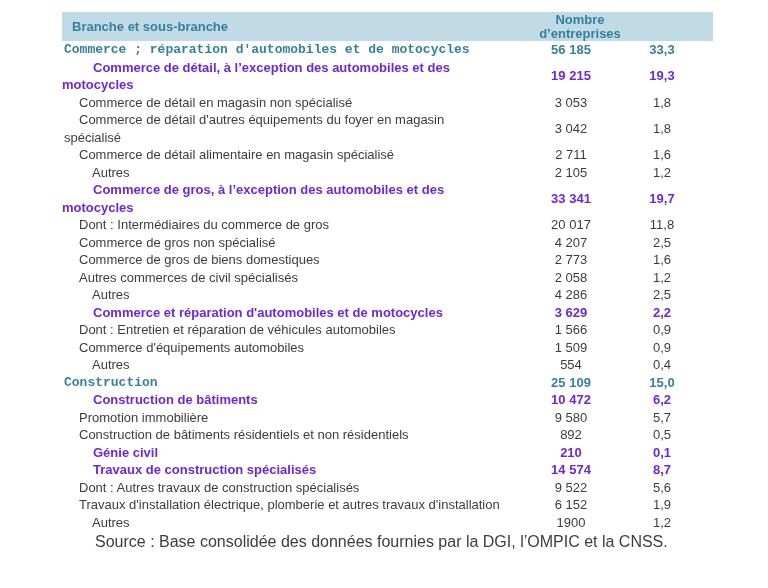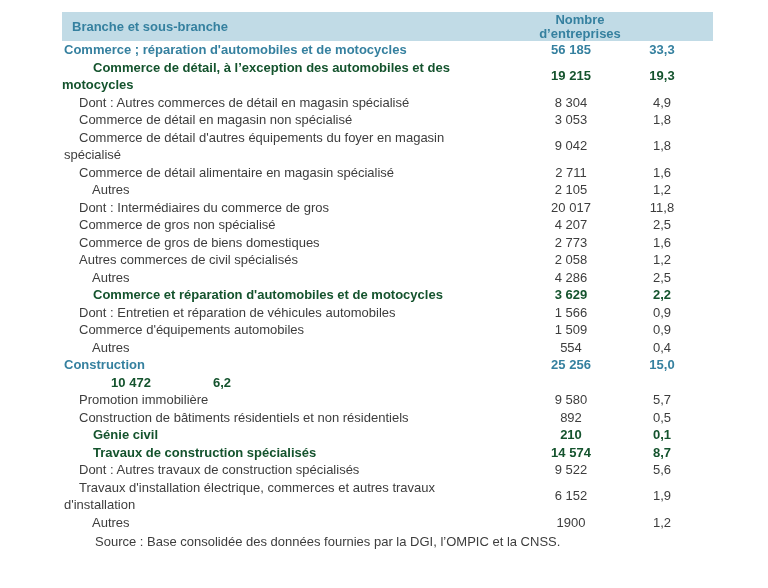--- a/index.html
+++ b/index.html
@@ -51,28 +51,28 @@
     margin-left: 36px;
   }
   .thead .c2 span { display: inline-block; max-width: 82px; text-align: center; }
   .thead .c3 span { display: inline-block; max-width: 58px; text-align: center; }
 
   
   .s-section .c1, .s-section .c2, .s-section .c3 {
     color: #35809f;
     font-weight: bold;
   }
-  .s-section .c1 { padding-left: 2px; box-sizing: border-box; }
-  .s-subsection { color: #14532d; font-weight: bold; }
+  .s-section .c1 { padding-left: 2px; box-sizing: border-box; font-family: Liberation Mono, monospace; }
+  .s-subsection { color: #6d28d9; font-weight: bold; }
   .s-subsection .c1 { text-indent: 31px; }
   .s-item .c1 { padding-left: 2px; box-sizing: border-box; text-indent: 15px; }
   .s-subitem .c1 { padding-left: 2px; box-sizing: border-box; text-indent: 28px; }
 
   .source-line {
-    font-size: 13px;
+    font-size: 16px;
     line-height: 17.5px;
     color: #3d3d3d;
     padding-left: 33px;
     margin-top: 2px;
   }
 </style>
 </head>
 <body>
 
 <div class="page">
@@ -91,50 +91,50 @@
     <div class="c2">56 185</div>
     <div class="c3">33,3</div>
   </div>
 
   <div class="row s-subsection">
     <div class="c1">Commerce de détail, à l’exception des automobiles et des motocycles</div>
     <div class="c2">19 215</div>
     <div class="c3">19,3</div>
   </div>
 
-  <div class="row s-item">
-    <div class="c1">Dont : Autres commerces de détail en magasin spécialisé</div>
-    <div class="c2">8 304</div>
-    <div class="c3">4,9</div>
-  </div>
 
   <div class="row s-item">
     <div class="c1">Commerce de détail en magasin non spécialisé</div>
     <div class="c2">3 053</div>
     <div class="c3">1,8</div>
   </div>
 
   <div class="row s-item">
     <div class="c1">Commerce de détail d'autres équipements du foyer en magasin spécialisé</div>
-    <div class="c2">9 042</div>
+    <div class="c2">3 042</div>
     <div class="c3">1,8</div>
   </div>
 
   <div class="row s-item">
     <div class="c1">Commerce de détail alimentaire en magasin spécialisé</div>
     <div class="c2">2 711</div>
     <div class="c3">1,6</div>
   </div>
 
   <div class="row s-subitem">
     <div class="c1">Autres</div>
     <div class="c2">2 105</div>
     <div class="c3">1,2</div>
   </div>
 
+  <div class="row s-subsection">
+    <div class="c1">Commerce de gros, à l’exception des automobiles et des motocycles</div>
+    <div class="c2">33 341</div>
+    <div class="c3">19,7</div>
+  </div>
 
   <div class="row s-item">
     <div class="c1">Dont : Intermédiaires du commerce de gros</div>
     <div class="c2">20 017</div>
     <div class="c3">11,8</div>
   </div>
 
   <div class="row s-item">
     <div class="c1">Commerce de gros non spécialisé</div>
     <div class="c2">4 207</div>
@@ -178,25 +178,26 @@
   </div>
 
   <div class="row s-subitem">
     <div class="c1">Autres</div>
     <div class="c2">554</div>
     <div class="c3">0,4</div>
   </div>
 
   <div class="row s-section">
     <div class="c1">Construction</div>
-    <div class="c2">25 256</div>
+    <div class="c2">25 109</div>
     <div class="c3">15,0</div>
   </div>
 
   <div class="row s-subsection">
+    <div class="c1">Construction de bâtiments</div>
     <div class="c2">10 472</div>
     <div class="c3">6,2</div>
   </div>
 
   <div class="row s-item">
     <div class="c1">Promotion immobilière</div>
     <div class="c2">9 580</div>
     <div class="c3">5,7</div>
   </div>
 
@@ -218,21 +219,21 @@
     <div class="c3">8,7</div>
   </div>
 
   <div class="row s-item">
     <div class="c1">Dont : Autres travaux de construction spécialisés</div>
     <div class="c2">9 522</div>
     <div class="c3">5,6</div>
   </div>
 
   <div class="row s-item">
-    <div class="c1">Travaux d'installation électrique, commerces et autres travaux d'installation</div>
+    <div class="c1">Travaux d'installation électrique, plomberie et autres travaux d'installation</div>
     <div class="c2">6 152</div>
     <div class="c3">1,9</div>
   </div>
 
   <div class="row s-subitem">
     <div class="c1">Autres</div>
     <div class="c2">1900</div>
     <div class="c3">1,2</div>
   </div>
 </div>

